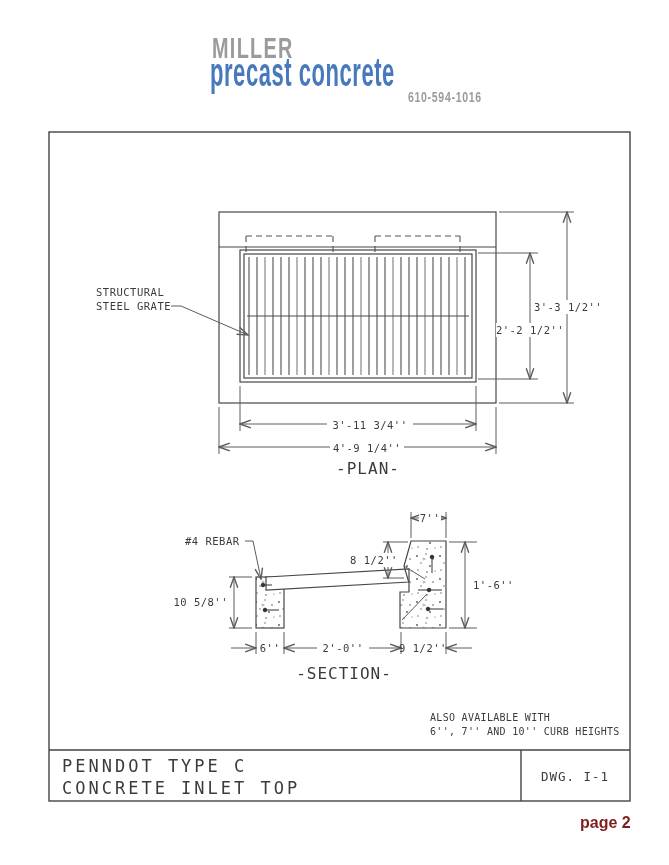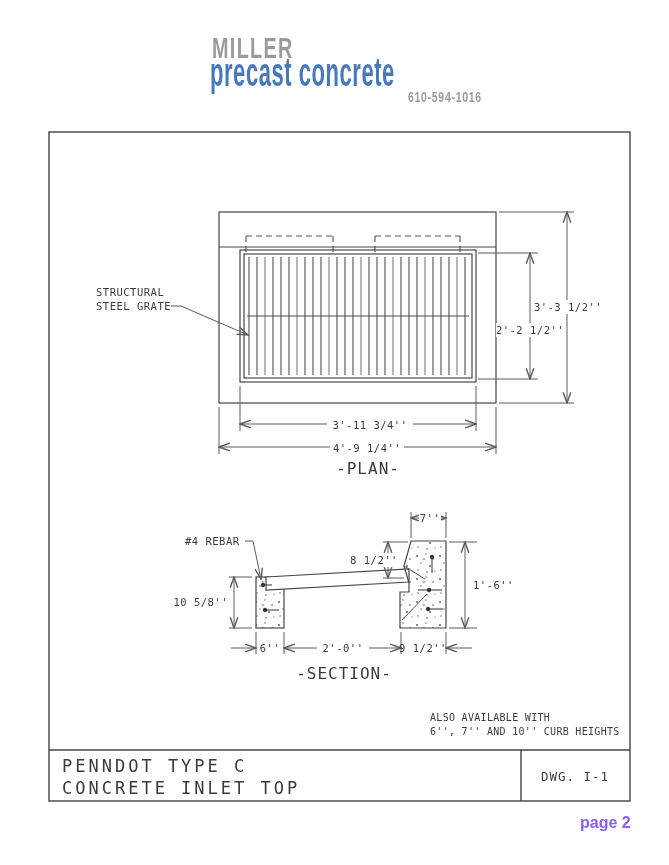--- a/index.html
+++ b/index.html
@@ -8,21 +8,21 @@
   .logo-miller{position:absolute;left:212px;top:31px;font-weight:bold;font-size:30px;
         letter-spacing:2px;color:#9b9b9b;transform:scaleX(0.66);transform-origin:0 0;
         font-family:"Liberation Sans",sans-serif;}
   .logo-precast{position:absolute;left:210px;top:50px;font-weight:bold;font-size:40px;
         letter-spacing:1px;color:#4779bd;transform:scaleX(0.55);transform-origin:0 0;
         font-family:"Liberation Sans",sans-serif;}
   .logo-phone{position:absolute;left:408px;top:88px;font-weight:bold;font-size:15px;
         letter-spacing:1px;color:#9b9b9b;transform:scaleX(0.7);transform-origin:0 0;
         font-family:"Liberation Sans",sans-serif;}
   .page-num{position:absolute;left:580px;top:814px;font-weight:bold;font-size:16px;
-        color:#8b5cf6;font-family:"Liberation Sans",sans-serif;}
+        color:#7f1d1d;font-family:"Liberation Sans",sans-serif;}
   svg{position:absolute;left:0;top:0;}
   svg text{font-family:"DejaVu Sans Mono",monospace;fill:#3b3b3b;}
   .cad{font-size:10.5px;letter-spacing:0.5px;}
   .cadsm{font-size:10px;letter-spacing:0.3px;}
   .viewlabel{font-size:16px;letter-spacing:1px;}
   .titletext{font-size:17px;letter-spacing:3px;}
   .dwgno{font-size:12.5px;letter-spacing:1px;}
   .ln{stroke:#474747;stroke-width:1.2;fill:none;}
   .lnthin{stroke:#5c5c5c;stroke-width:1;fill:none;}
   .dash{stroke:#555;stroke-width:1.1;fill:none;stroke-dasharray:6 4;}

